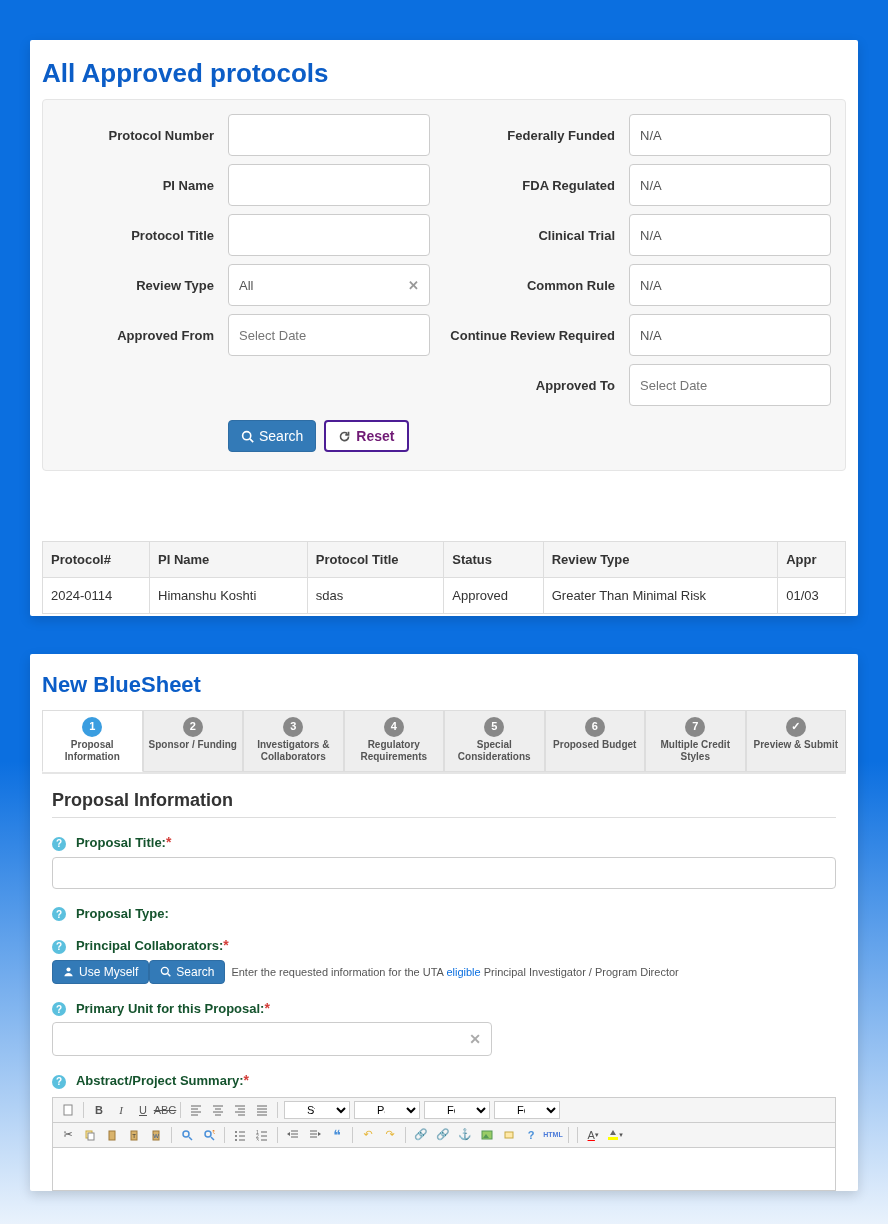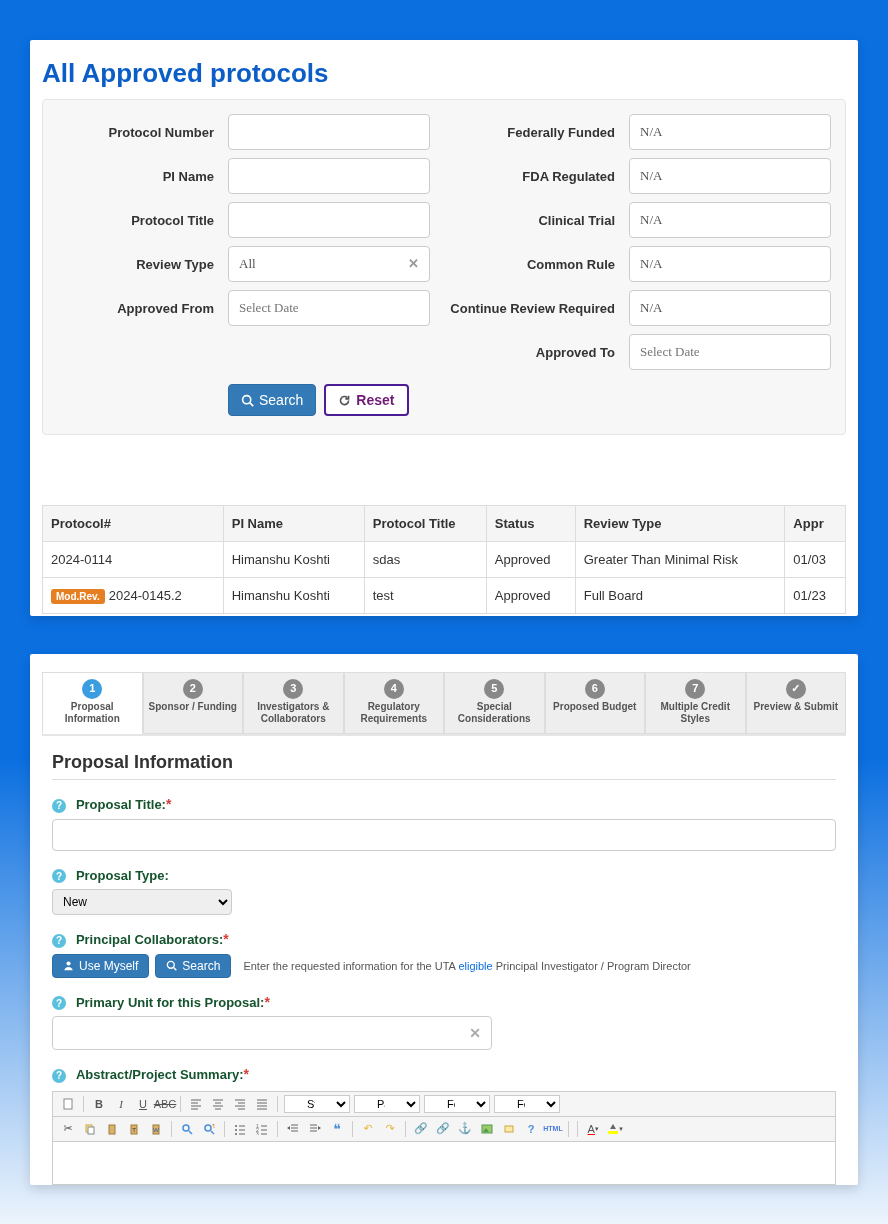--- a/index.html
+++ b/index.html
@@ -42,27 +42,26 @@
     font-size: 13px;
     color: #333;
     padding-right: 14px;
   }
   .control {
     flex: 1;
     padding-right: 14px;
   }
   .input, .select-like {
     width: 100%;
-    height: 36px;
+    height: 42px;
     border: 1px solid #ccc;
     border-radius: 4px;
     padding: 0 10px;
     font-size: 13px;
     background: #fff;
-    font-family: Liberation Serif, serif;
   }
   .select-like {
     display: flex;
     align-items: center;
     justify-content: space-between;
     color: #555;
   }
   .clear-x { color: #999; font-weight: bold; cursor: pointer; }
   .btn {
     display: inline-flex;
@@ -171,21 +170,21 @@
   .small-select {
     width: 180px;
     height: 26px;
     border: 1px solid #ccc;
     border-radius: 4px;
     margin-top: 6px;
     font-size: 12px;
     padding: 0 6px;
     background: #efefef;
   }
-  .inline-row { display: flex; gap: 6px; align-items: center; margin-top: 6px; flex-wrap: wrap; }
+  .inline-row { display: flex; gap: 0; align-items: center; margin-top: 6px; flex-wrap: wrap; }
   .btn-sm { padding: 4px 10px; font-size: 12px; border-radius: 4px; }
   .note-text { font-size: 11px; color: #555; margin-left: 6px; }
   .note-text .link { color: #0b6fe0; }
   .combo {
     display: flex;
     align-items: center;
     border: 1px solid #ccc;
     border-radius: 4px;
     height: 34px;
     width: 440px;
@@ -351,34 +350,27 @@
     </thead>
     <tbody id="protocol-rows">
         <tr>
           <td>2024-0114</td>
           <td>Himanshu Koshti</td>
           <td>sdas</td>
           <td>Approved</td>
           <td>Greater Than Minimal Risk</td>
           <td>01/03</td>
         </tr>
-        <tr>
-          <td><span class="badge-mod">Mod.Rev.</span>2024-0145.2</td>
-          <td>Himanshu Koshti</td>
-          <td>test</td>
-          <td>Approved</td>
-          <td>Full Board</td>
-          <td>01/23</td>
-        </tr>
       </tbody>
   </table>
   <div style="height:2px"></div>
 </div>
 
 <div class="panel" style="padding-bottom:0;">
+  <div class="panel2-title">New BlueSheet</div>
 
   <div class="steps" id="steps">
       <div class="step active"><div class="step-circle">1</div><div>Proposal Information</div></div>
       <div class="step"><div class="step-circle">2</div><div>Sponsor / Funding</div></div>
       <div class="step"><div class="step-circle">3</div><div>Investigators &amp; Collaborators</div></div>
       <div class="step"><div class="step-circle">4</div><div>Regulatory Requirements</div></div>
       <div class="step"><div class="step-circle">5</div><div>Special Considerations</div></div>
       <div class="step"><div class="step-circle">6</div><div>Proposed Budget</div></div>
       <div class="step"><div class="step-circle">7</div><div>Multiple Credit Styles</div></div>
       <div class="step"><div class="step-circle">✓</div><div>Preview &amp; Submit</div></div>
@@ -389,21 +381,20 @@
 
     <div class="form-group">
       <span class="help-icon">?</span>
       <span class="field-label">Proposal Title:</span><span class="req">*</span>
       <input class="full-input" style="">
     </div>
 
     <div class="form-group">
       <span class="help-icon">?</span>
       <span class="field-label">Proposal Type:</span>
-      <div><select class="small-select"><option>New</option></select></div>
     </div>
 
     <div class="form-group">
       <span class="help-icon">?</span>
       <span class="field-label">Principal Collaborators:</span><span class="req">*</span>
       <div class="inline-row">
         <button class="btn btn-primary btn-sm">
           <span class="icon">
             <svg width="11" height="11" viewBox="0 0 16 16" fill="#fff">
                 <circle cx="8" cy="5" r="3"></circle>

